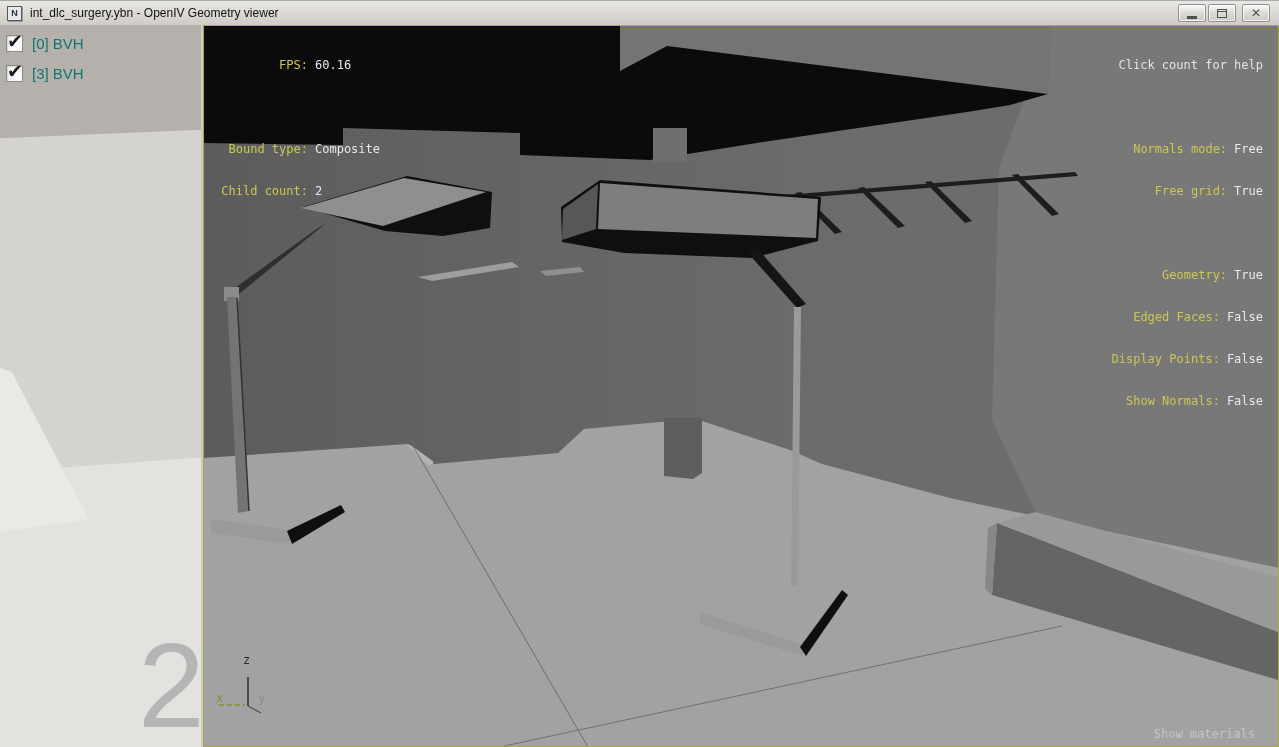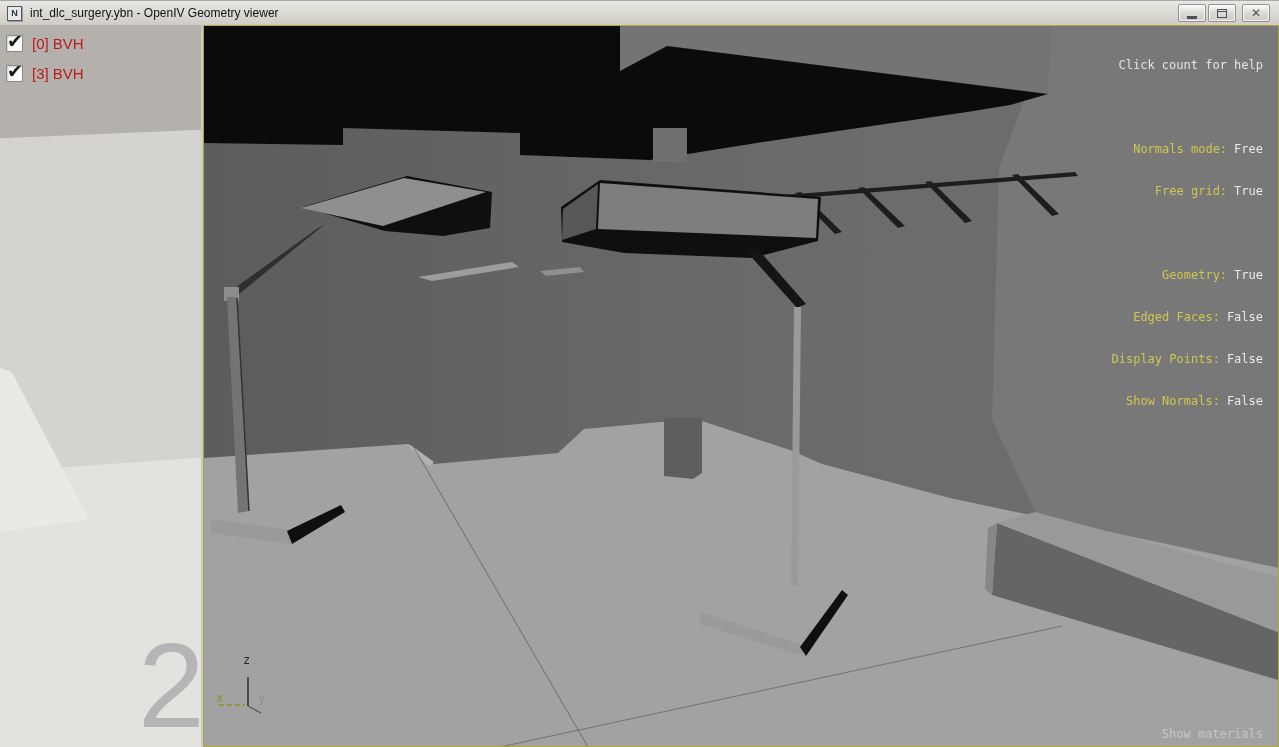--- a/index.html
+++ b/index.html
@@ -27,41 +27,41 @@
   .sidebar { position:absolute; left:0; top:25px; width:203px; height:722px;
     background:#d4d3d0; border-right:2px solid #cbcac7; overflow:hidden; }
   .shade { position:absolute; inset:0; pointer-events:none; }
   .shade-top    { background:#b4b1ac; clip-path:polygon(0 0,100% 0,100% 14.5%,0 15.7%); }
   .shade-floor  { background:#e3e2df; clip-path:polygon(0 61.9%,100% 59.9%,100% 100%,0 100%); }
   .shade-light  { background:#e9e9e6; clip-path:polygon(0 47.5%,5.9% 48.1%,44.3% 68.5%,0 70.2%); }
   .check-row { position:relative; display:flex; align-items:center; height:24px; margin:6px 0 5px 6px; }
   .checkbox { width:17px; height:17px; background:#fbfbfb; border:1px solid #8a8a8a;
     box-shadow:inset 1px 1px 2px rgba(0,0,0,.18); position:relative; }
   .checkmark { position:absolute; left:0px; top:-6px; font-size:19px; font-weight:bold; color:#161616; }
-  .check-label { margin-left:9px; font-size:15px; color:#b91c1c; }
+  .check-label { margin-left:9px; font-size:15px; color:#0f766e; }
   .watermark { position:absolute; left:138px; top:600px; font-size:120px; line-height:1;
     color:#b5b5b5; font-weight:400; }
 
   
   .viewport { position:absolute; left:203px; top:25px; width:1076px; height:722px; background:#0b0b0b; }
   .viewport svg { position:absolute; inset:0; width:100%; height:100%; display:block; }
   .vp-border { position:absolute; inset:0; border:1px solid var(--c-viewport-border,#a8a848);
     pointer-events:none; z-index:30; }
 
   
   .hud { position:absolute; z-index:20; font-family:"DejaVu Sans Mono","Liberation Mono",monospace;
     font-size:12px; line-height:14px; white-space:pre; }
   .hud-line { height:14px; }
   .lbl { color:var(--c-hud-label,#cdc84e); }
   .val { color:var(--c-hud-value,#e9e9e9); margin-left:7px; }
   .white { color:var(--c-help-text,#e4e4e4); }
   .hud-tl { left:18px; top:5px; }
   .hud-tl .lbl { display:inline-block; width:87px; text-align:right; }
   .hud-tr { right:16px; top:5px; text-align:right; }
-  .hud-br { right:16px; bottom:6px; color:var(--c-materials-text,#c6c6c2); }
+  .hud-br { right:24px; bottom:6px; color:var(--c-materials-text,#c6c6c2); }
   .ax { position:absolute; z-index:20; font-family:"DejaVu Sans Mono","Liberation Mono",monospace; font-size:12px; }
   .ax-x { left:13px;  top:666px; color:var(--c-axis-x,#8f8f2e); }
   .ax-y { left:55px;  top:666px; color:var(--c-axis-y,#8d8d8d); }
   .ax-z { left:40px;  top:628px; color:var(--c-axis-z,#2a2a2e); }
 
   
   .f-wall      { fill:url(#gWall); }
   .f-wallRight { fill:var(--c-wall-right,#787878); }
   .f-slab      { fill:var(--c-ceiling-slab,#747474); }
   .f-ceiling   { fill:var(--c-ceiling,#0b0b0b); }
@@ -175,20 +175,26 @@
         <polygon points="988,528 997,523 992,595 985,589" fill="#878787"></polygon>
       </g>
 
       <g>
         <path d="M248,677 L248,706" stroke="#1c1c1c" stroke-width="1.3" fill="none"></path>
         <path d="M219,705 L245,705" stroke="#8f8f2e" stroke-width="1.3" stroke-dasharray="5,3" fill="none"></path>
         <path d="M248,706 L261,713" stroke="#555555" stroke-width="1.3" fill="none"></path>
       </g>
     </svg>
 
+    <div class="hud hud-tl">
+      <div class="hud-line"><span class="lbl">FPS:</span><span class="val">60.16</span></div>
+      <div class="hud-line"></div>
+      <div class="hud-line"><span class="lbl">Bound type:</span><span class="val">Composite</span></div>
+      <div class="hud-line"><span class="lbl">Child count:</span><span class="val">2</span></div>
+    </div>
 
     <div class="hud hud-tr">
       <div class="hud-line"><span class="white">Click count for help</span></div>
       <div class="hud-line"></div>
       <div class="hud-line"><span class="lbl">Normals mode:</span><span class="val">Free</span></div>
       <div class="hud-line"><span class="lbl">Free grid:</span><span class="val">True</span></div>
       <div class="hud-line"></div>
       <div class="hud-line"><span class="lbl">Geometry:</span><span class="val">True</span></div>
       <div class="hud-line"><span class="lbl">Edged Faces:</span><span class="val">False</span></div>
       <div class="hud-line"><span class="lbl">Display Points:</span><span class="val">False</span></div>

